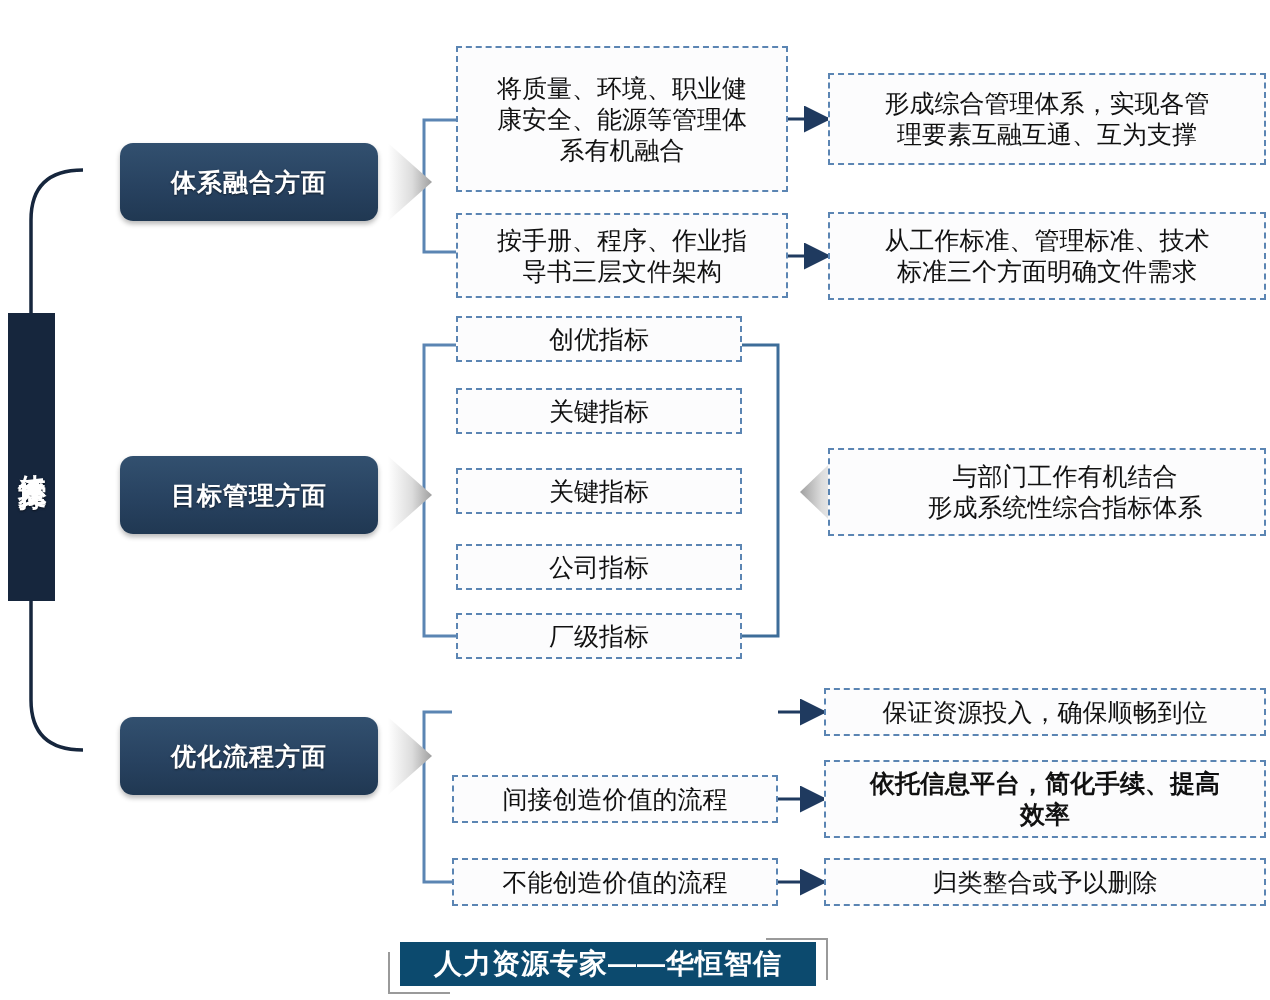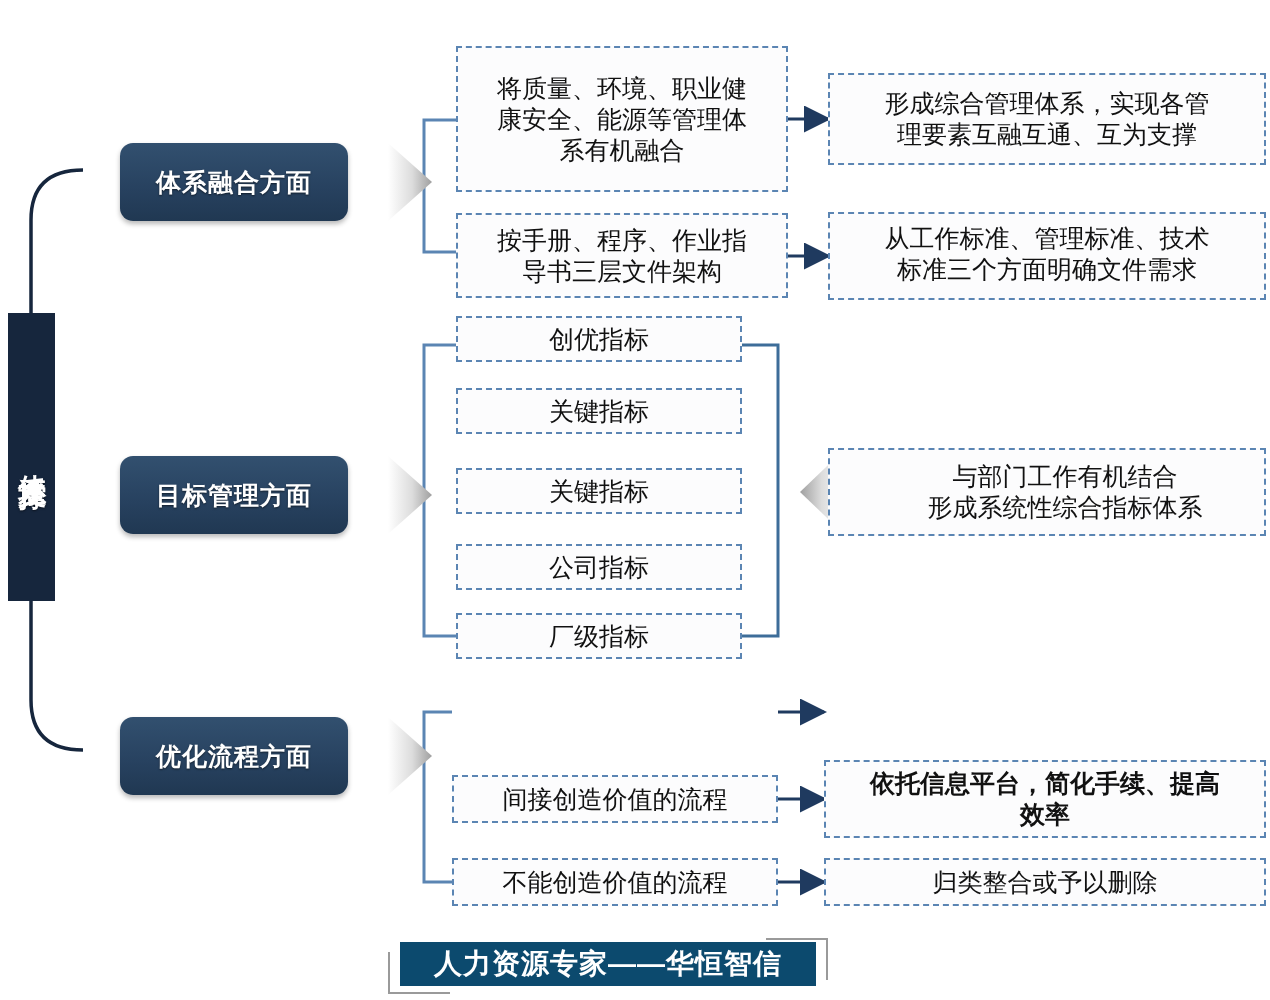--- a/index.html
+++ b/index.html
@@ -18,21 +18,21 @@
   .spine-text{
     position:absolute;left:0;top:0;width:47px;height:288px;
     display:flex;align-items:center;justify-content:center;
     color:#ffffff;font-weight:bold;font-size:28px;line-height:1.08;
     writing-mode:vertical-rl;text-orientation:upright;letter-spacing:2px;
     text-shadow:0 1px 2px rgba(0,0,0,.5);
   }
 
   
   .pill{
-    position:absolute;width:228px;height:78px;border-radius:13px;
+    position:absolute;width:258px;height:78px;border-radius:13px;
     background:linear-gradient(180deg,#2e4a6e 0%,#26405f 55%,#1f3consequence 100%);
     background:linear-gradient(180deg,#32506f 0%,#27415f 60%,#203852 100%);
     box-shadow:0 3px 5px rgba(0,0,0,.28);
     display:flex;align-items:center;justify-content:center;
     color:#fff;font-weight:bold;font-size:25px;letter-spacing:1px;
     text-shadow:0 1px 2px rgba(0,0,0,.55);
   }
 
   
   .dbox{
@@ -118,32 +118,33 @@
   </div>
 
   <div class="dbox" style="left:456px;top:46px;width:332px;height:146px;">将质量、环境、职业健
 康安全、能源等管理体
 系有机融合</div>
   <div class="dbox" style="left:828px;top:73px;width:438px;height:92px;">形成综合管理体系，实现各管
 理要素互融互通、互为支撑</div>
 
   <div class="dbox" style="left:456px;top:213px;width:332px;height:85px;">按手册、程序、作业指
 导书三层文件架构</div>
-  <div class="dbox" style="left:828px;top:212px;width:438px;height:88px;font-family:Liberation Mono, monospace;">从工作标准、管理标准、技术
+  <div class="dbox" style="left:828px;top:212px;width:438px;height:88px;">从工作标准、管理标准、技术
 标准三个方面明确文件需求</div>
 
   <div class="dbox" style="left:456px;top:316px;width:286px;height:46px;">创优指标</div>
   <div class="dbox" style="left:456px;top:388px;width:286px;height:46px;">关键指标</div>
   <div class="dbox" style="left:456px;top:468px;width:286px;height:46px;">关键指标</div>
   <div class="dbox" style="left:456px;top:544px;width:286px;height:46px;">公司指标</div>
   <div class="dbox" style="left:456px;top:613px;width:286px;height:46px;">厂级指标</div>
 
   <div class="dbox" style="left:828px;top:448px;width:438px;height:88px;padding-left:44px;">与部门工作有机结合
 形成系统性综合指标体系</div>
 
+  <div class="dbox" style="left:824px;top:688px;width:442px;height:48px;">保证资源投入，确保顺畅到位</div>
 
   <div class="dbox" style="left:452px;top:775px;width:326px;height:48px;">间接创造价值的流程</div>
   <div class="dbox" style="left:824px;top:760px;width:442px;height:78px;font-weight:bold;">依托信息平台，简化手续、提高
 效率</div>
 
   <div class="dbox" style="left:452px;top:858px;width:326px;height:48px;">不能创造价值的流程</div>
   <div class="dbox" style="left:824px;top:858px;width:442px;height:48px;">归类整合或予以删除</div>
 
   <div class="footer-wrap">
     <div class="fbr tr"></div>

